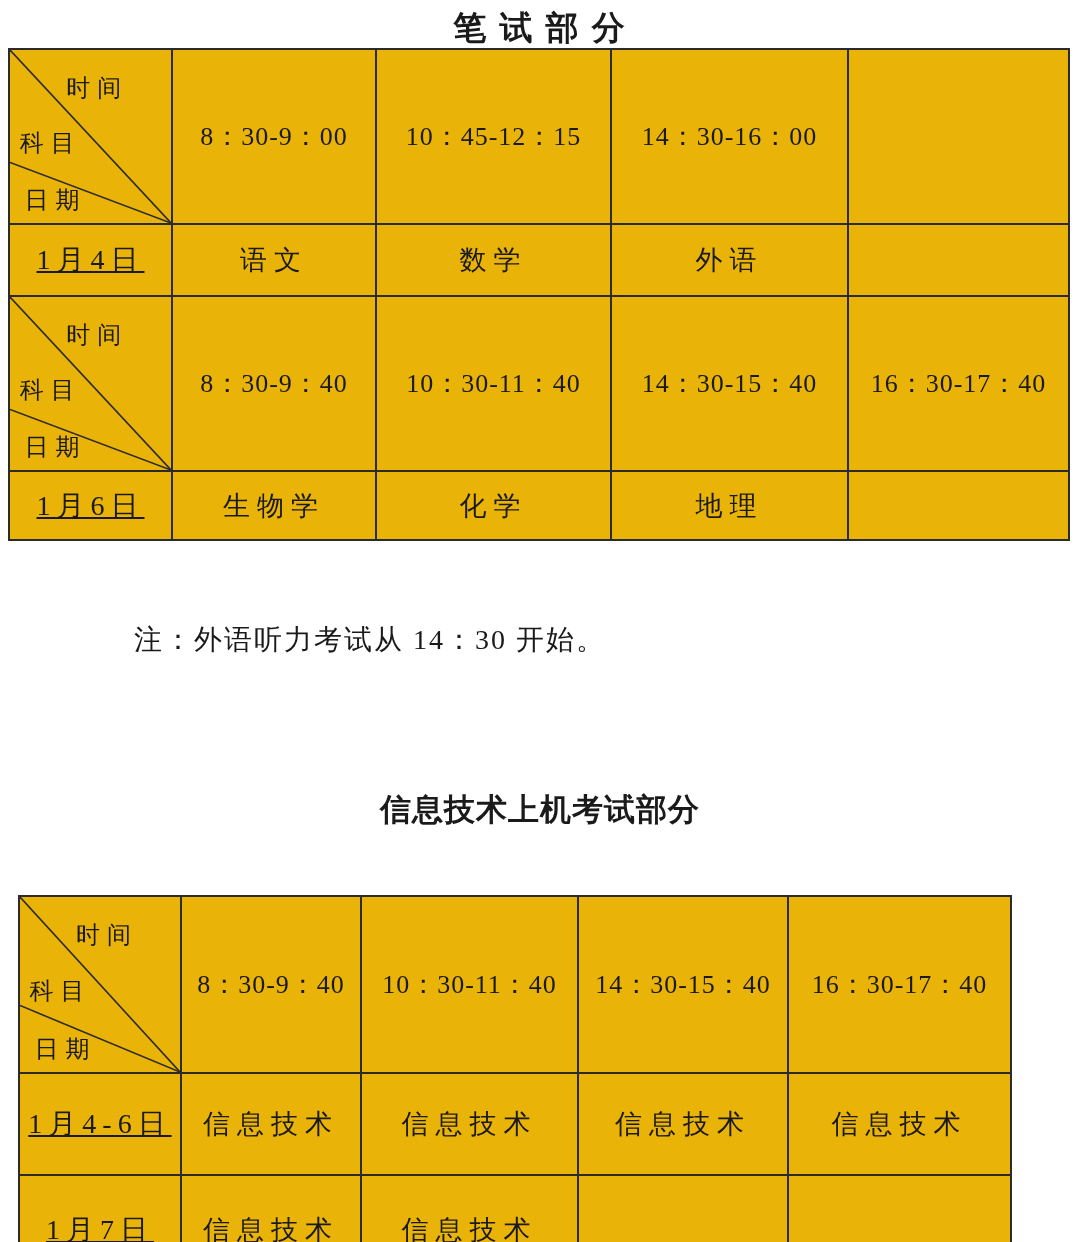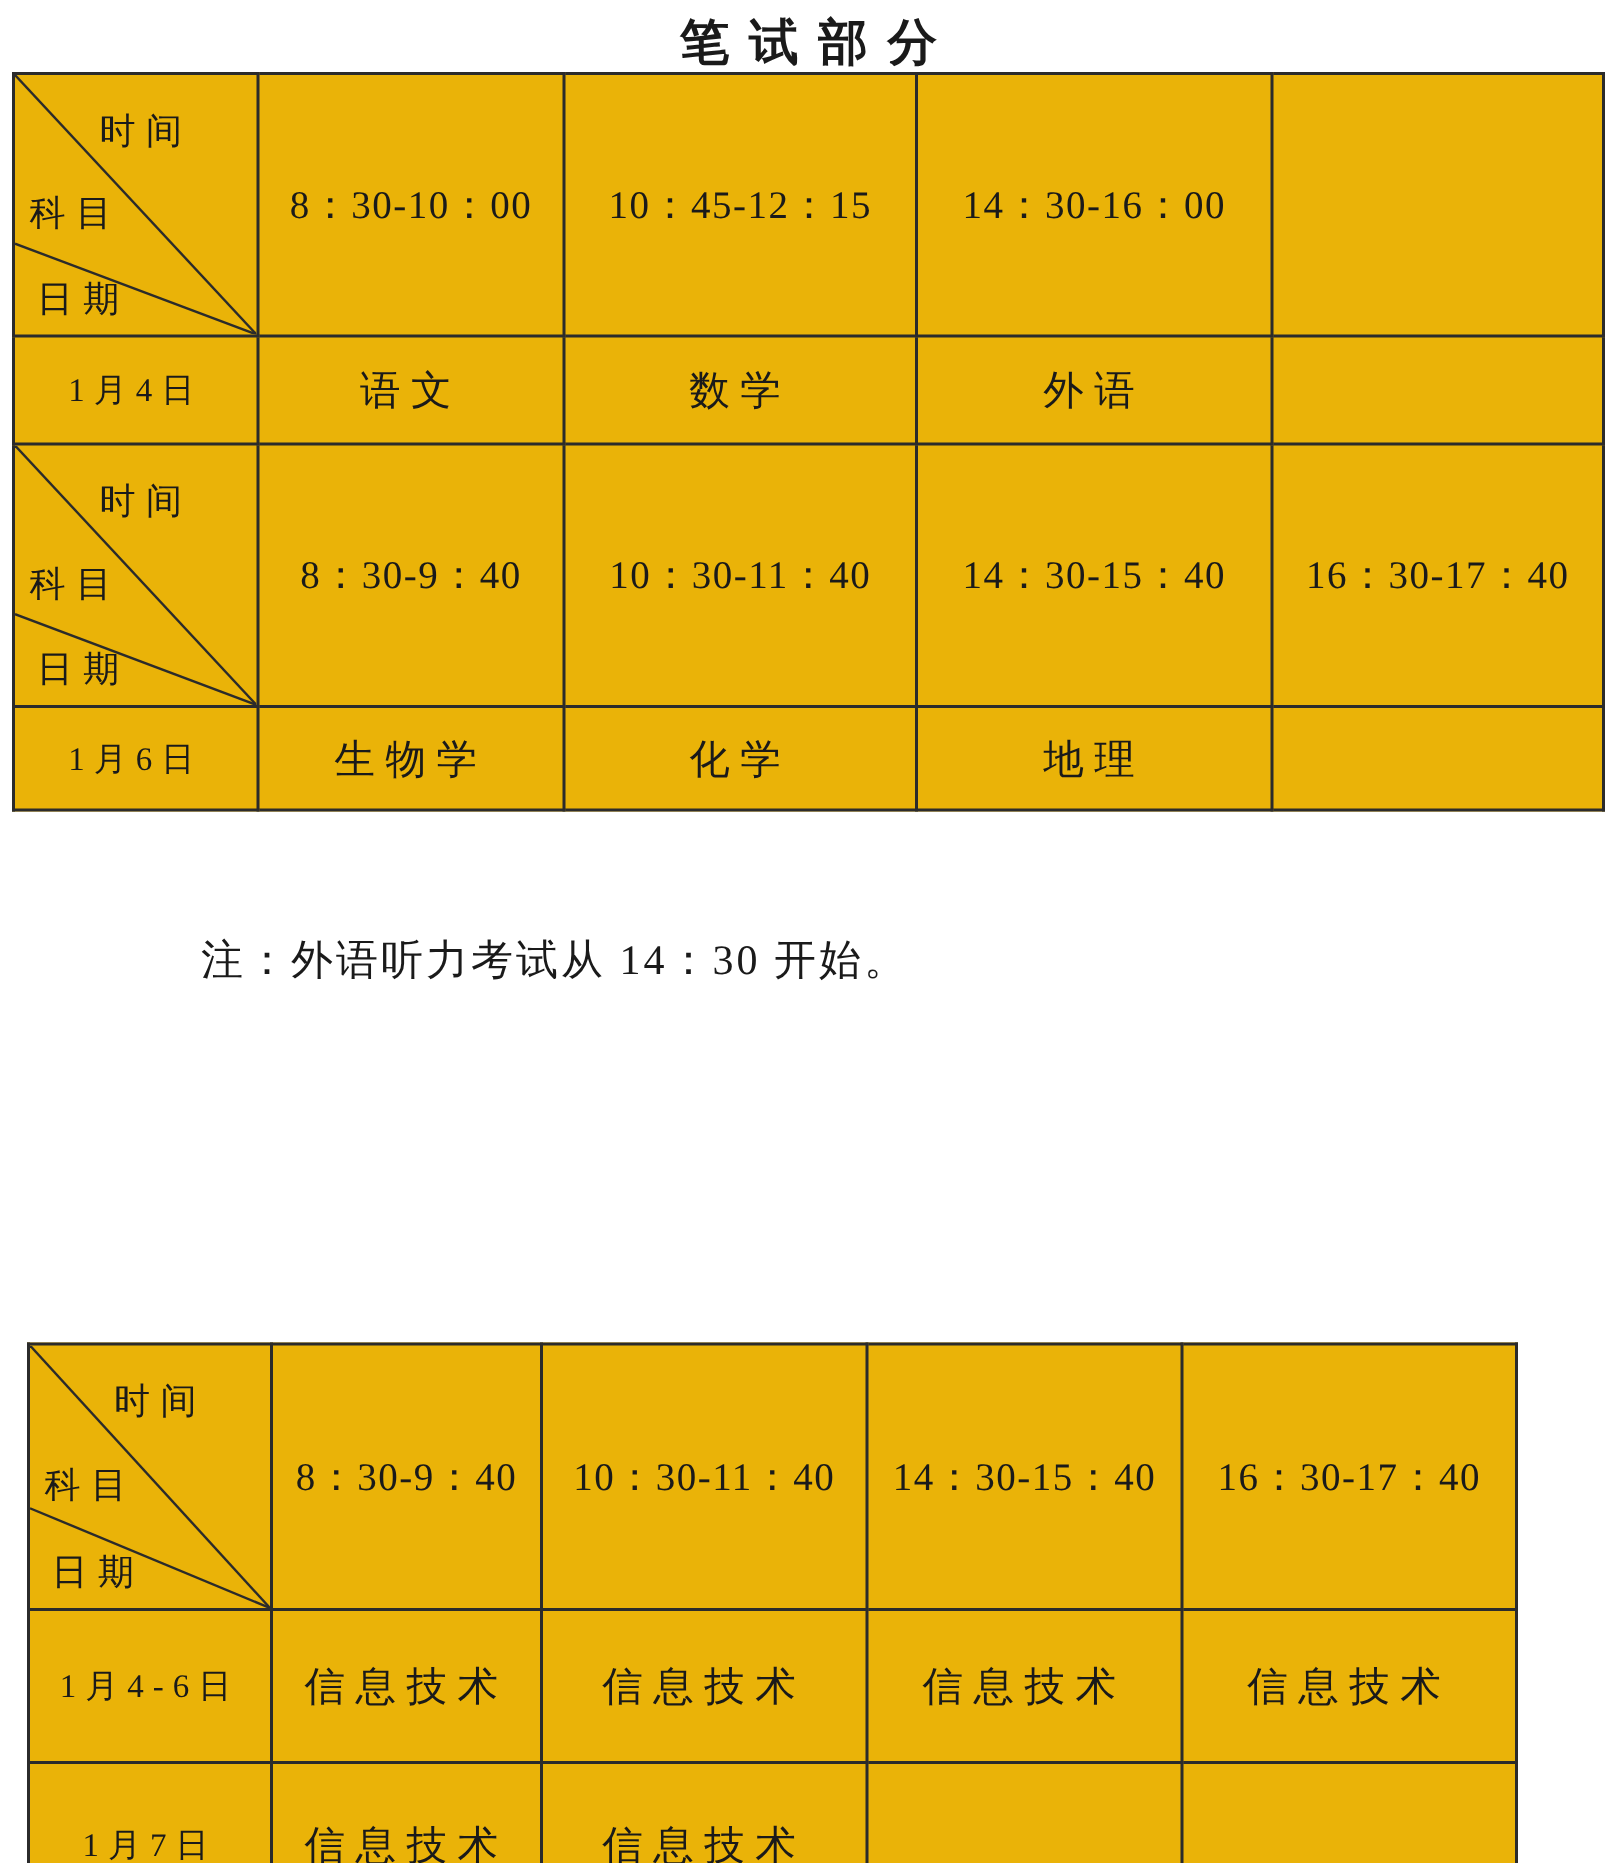--- a/index.html
+++ b/index.html
@@ -67,23 +67,24 @@
   }
 
   td.time {
     font-family: "Liberation Serif", serif;
     font-size: 26px;
     letter-spacing: 1px;
     white-space: nowrap;
   }
   td.date {
     font-family: "Liberation Serif", serif;
-    font-size: 22px;
+    font-size: 28px;
     letter-spacing: 6px;
     white-space: nowrap;
+    text-decoration: underline;
   }
   td.subj {
     font-family: "Liberation Serif", serif;
     font-size: 27px;
     letter-spacing: 7px;
     white-space: nowrap;
   }
 
   td.diag { position: relative; }
   td.diag svg {
@@ -123,21 +124,21 @@
       <tr style="height:175px">
         <td class="diag">
           <svg viewBox="0 0 100 100" preserveAspectRatio="none" aria-hidden="true">
             <line x1="0" y1="0" x2="100" y2="100" stroke="#2b2b2b" stroke-width="1.6" vector-effect="non-scaling-stroke"></line>
             <line x1="0" y1="65" x2="100" y2="100" stroke="#2b2b2b" stroke-width="1.6" vector-effect="non-scaling-stroke"></line>
           </svg>
           <span class="lab lab-time">时间</span>
           <span class="lab lab-subj">科目</span>
           <span class="lab lab-date">日期</span>
         </td>
-        <td class="time">8：30-10：00</td>
+        <td class="time">8：30-9：00</td>
         <td class="time">10：45-12：15</td>
         <td class="time">14：30-16：00</td>
         <td class="time"></td>
       </tr>
       <tr style="height:72px">
         <td class="date">1月4日</td>
         <td class="subj">语文</td>
         <td class="subj">数学</td>
         <td class="subj">外语</td>
         <td class="subj"></td>
@@ -162,20 +163,21 @@
         <td class="subj">生物学</td>
         <td class="subj">化学</td>
         <td class="subj">地理</td>
         <td class="subj"></td>
       </tr>
     </tbody>
   </table>
 
   <div class="note">注：外语听力考试从 14：30 开始。</div>
 
+  <div class="title-it">信息技术上机考试部分</div>
 
   <table class="tbl t2">
     <colgroup>
       <col style="width:162px">
         <col style="width:180px">
         <col style="width:217px">
         <col style="width:210px">
         <col style="width:223px">
     </colgroup>
     <tbody>

